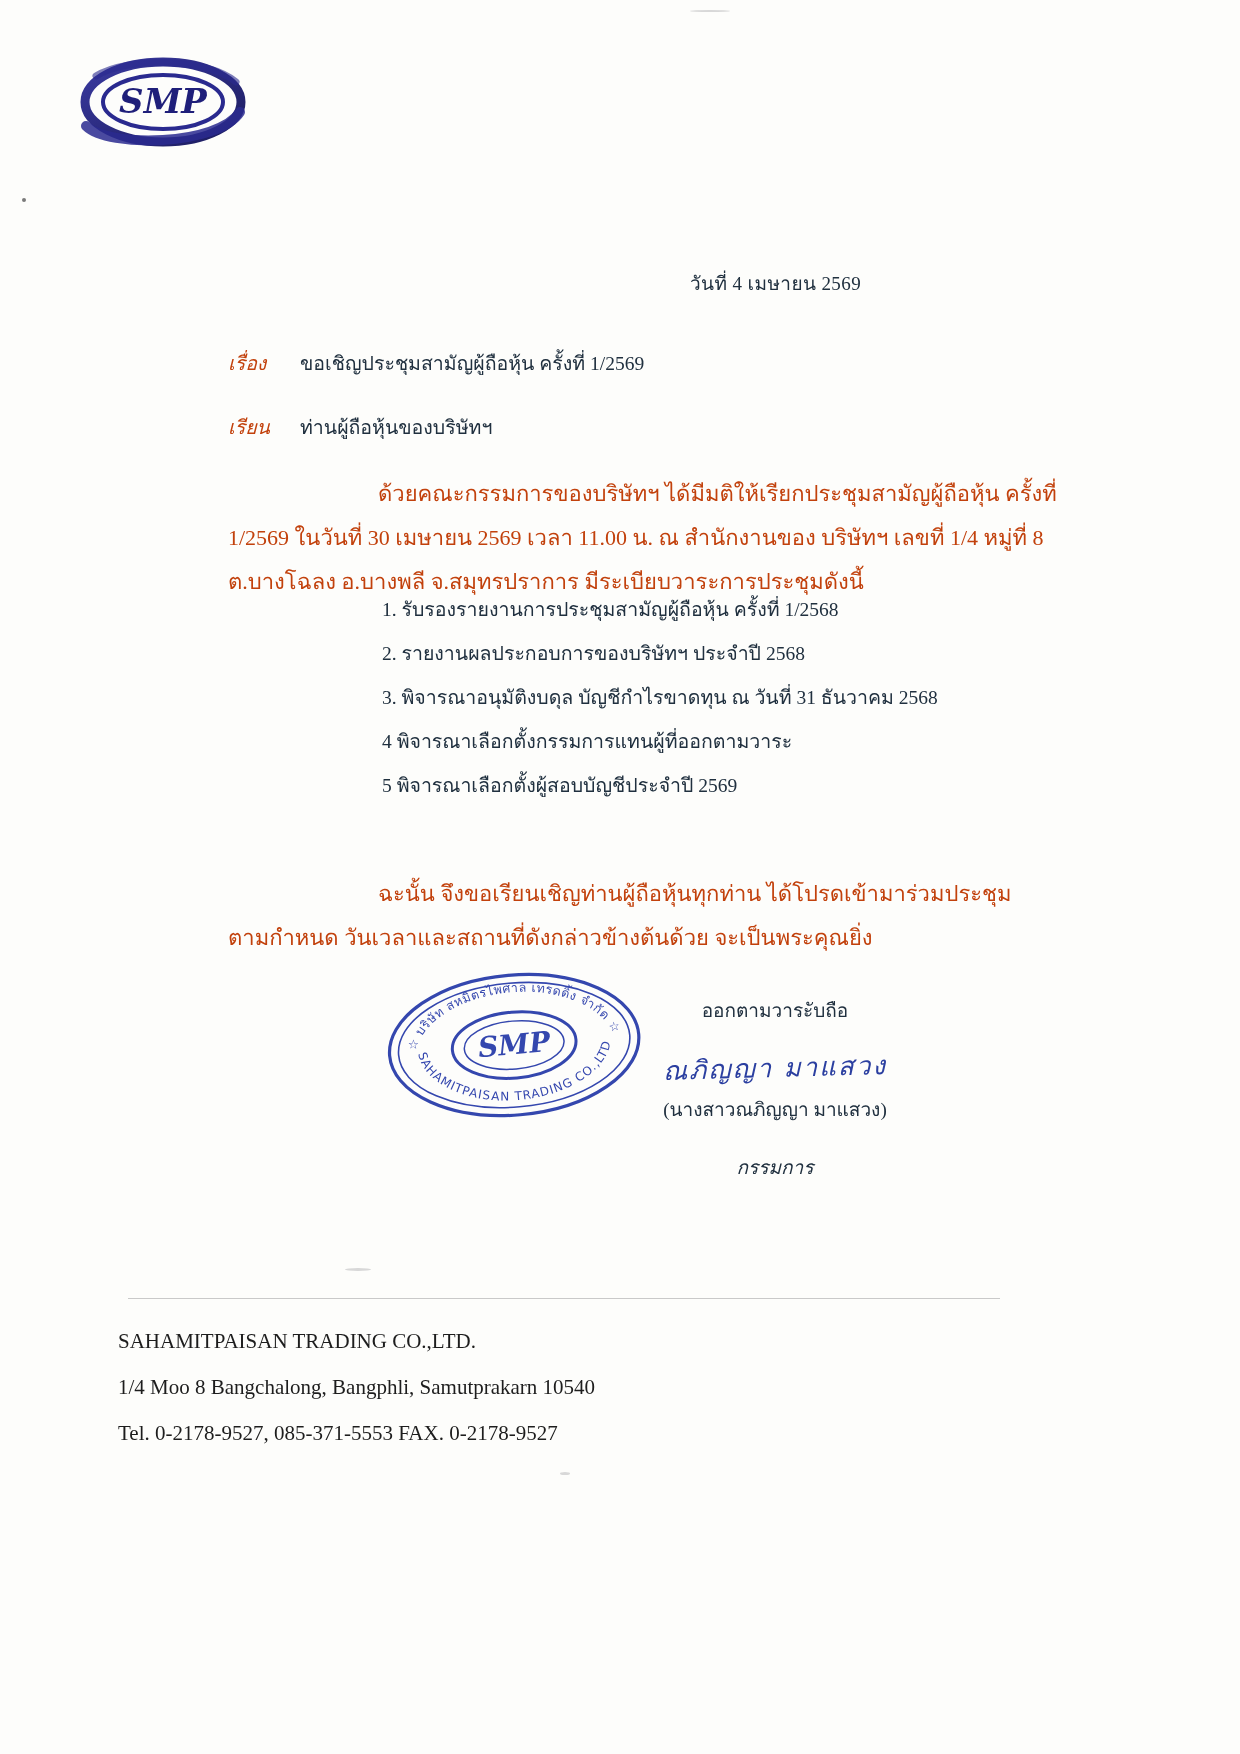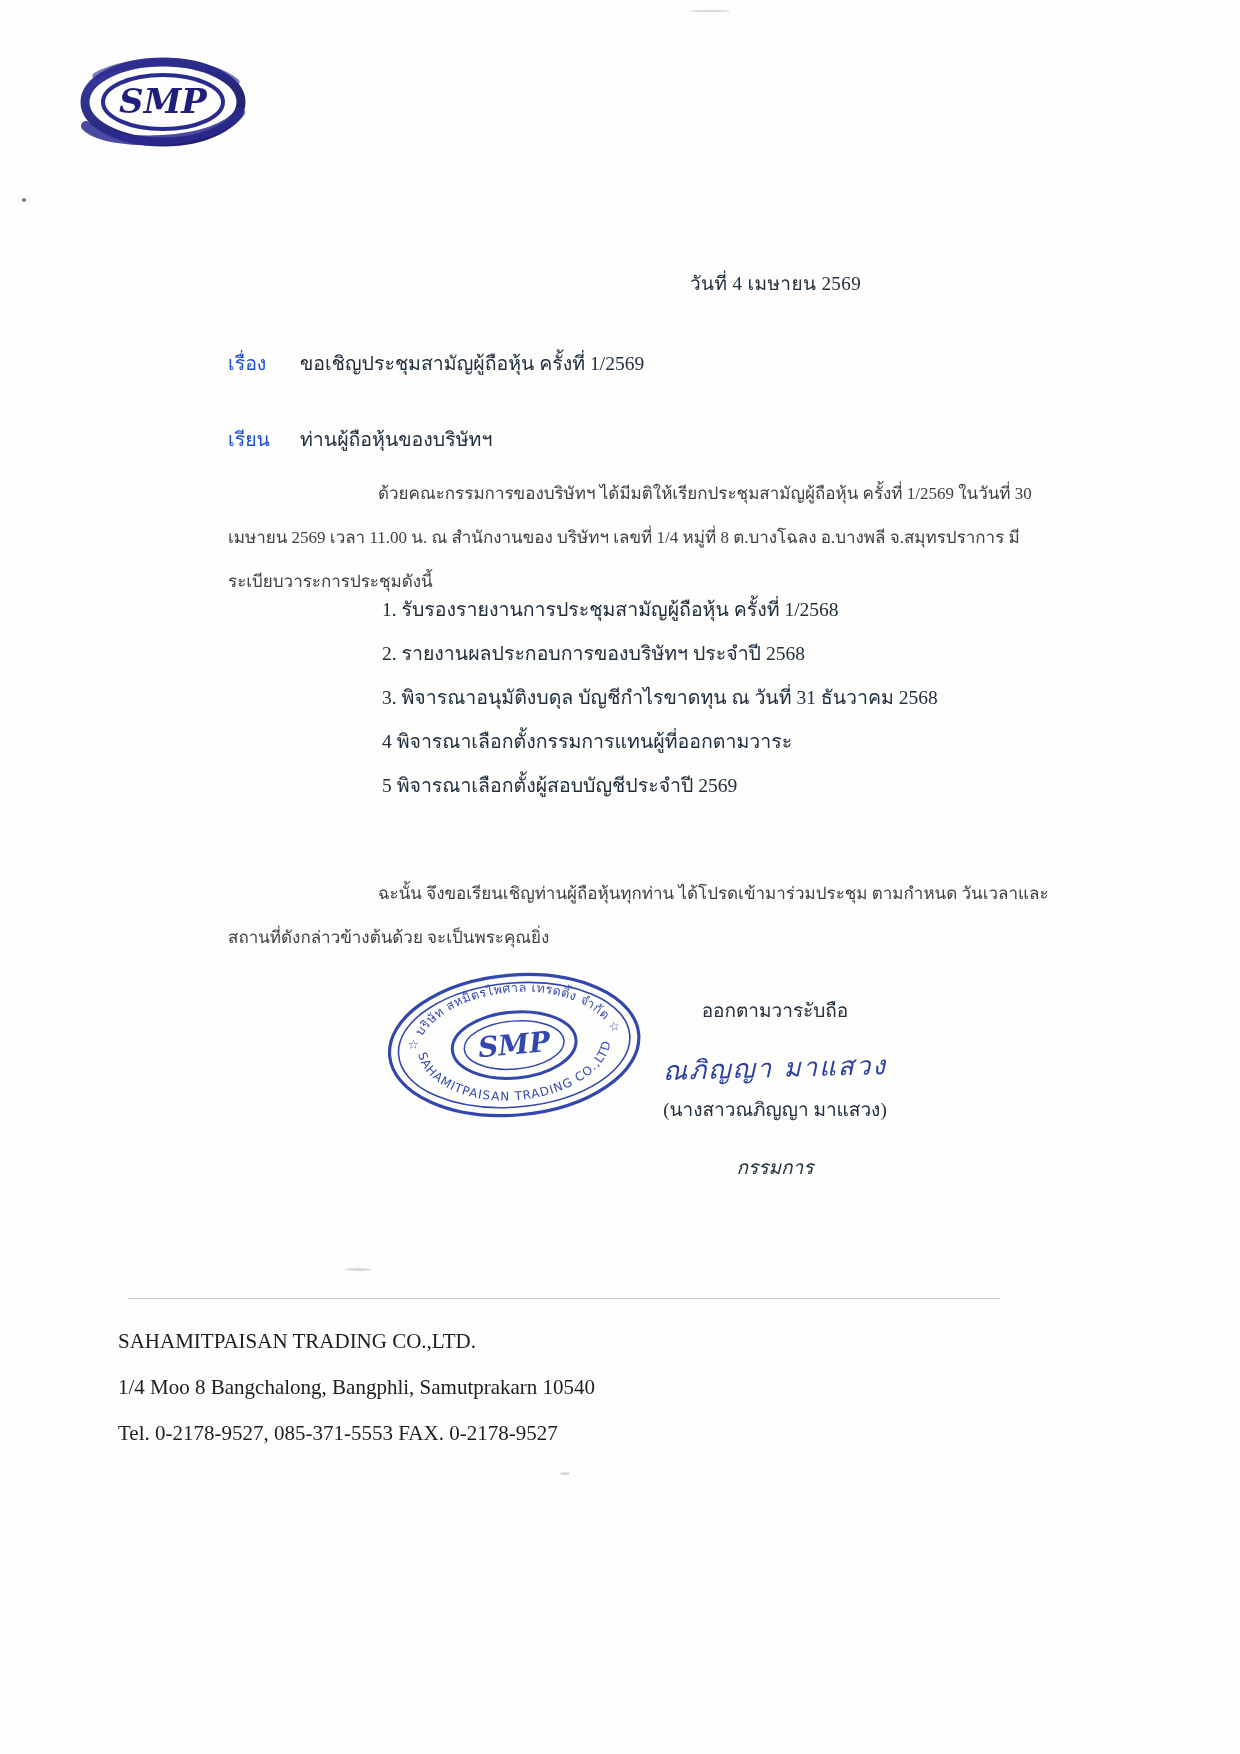--- a/index.html
+++ b/index.html
@@ -53,30 +53,31 @@
 
   .field-row {
     position: absolute;
     font-size: 19.5px;
     color: #20303f;
     white-space: nowrap;
   }
   .field-label {
     display: inline-block;
     width: 72px;
-    color: #1d4ed8;
+    color: #c2410c;
+    font-style: italic;
   }
   #subject-row { left: 228px; top: 348px; }
-  #attn-row    { left: 228px; top: 424px; }
+  #attn-row    { left: 228px; top: 412px; }
 
   .para {
     position: absolute;
-    font-size: 17px;
+    font-size: 22px;
     line-height: 44px;
-    color: #404040;
+    color: #c2410c;
   }
   #para-1 {
     left: 228px;
     top: 472px;
     width: 830px;
     text-indent: 150px;
     text-align: left;
   }
   #para-2 {
     left: 228px;

